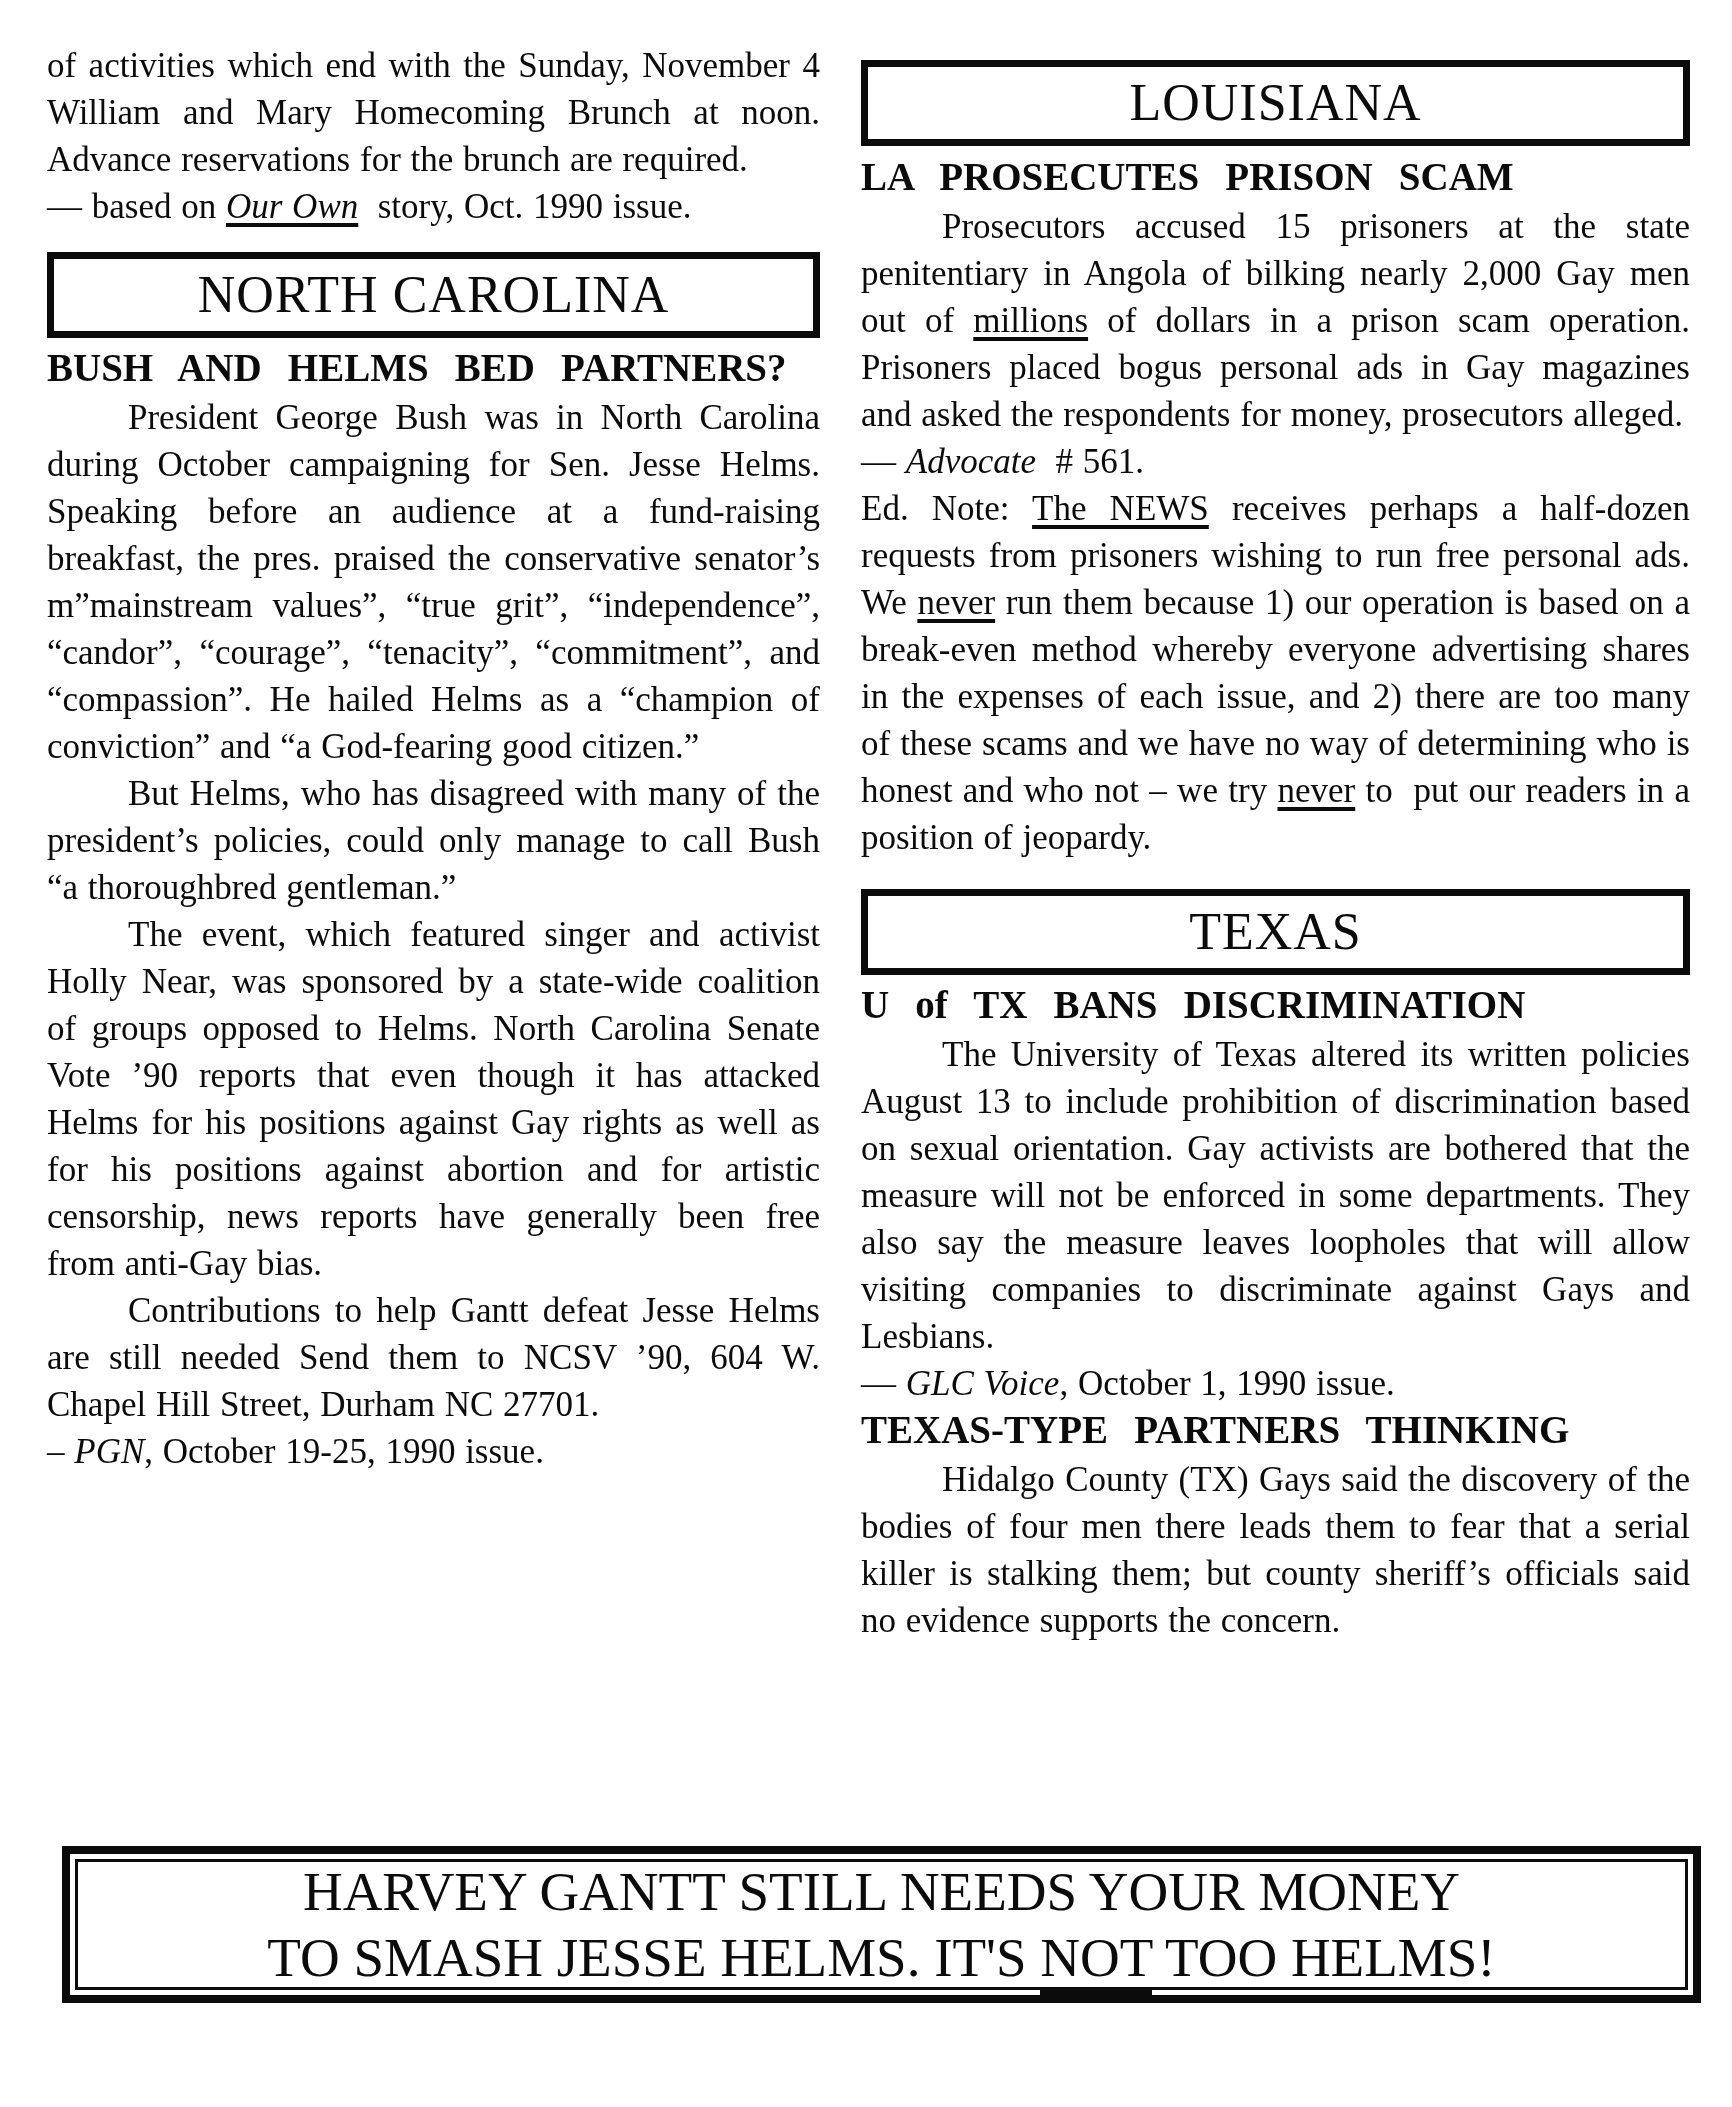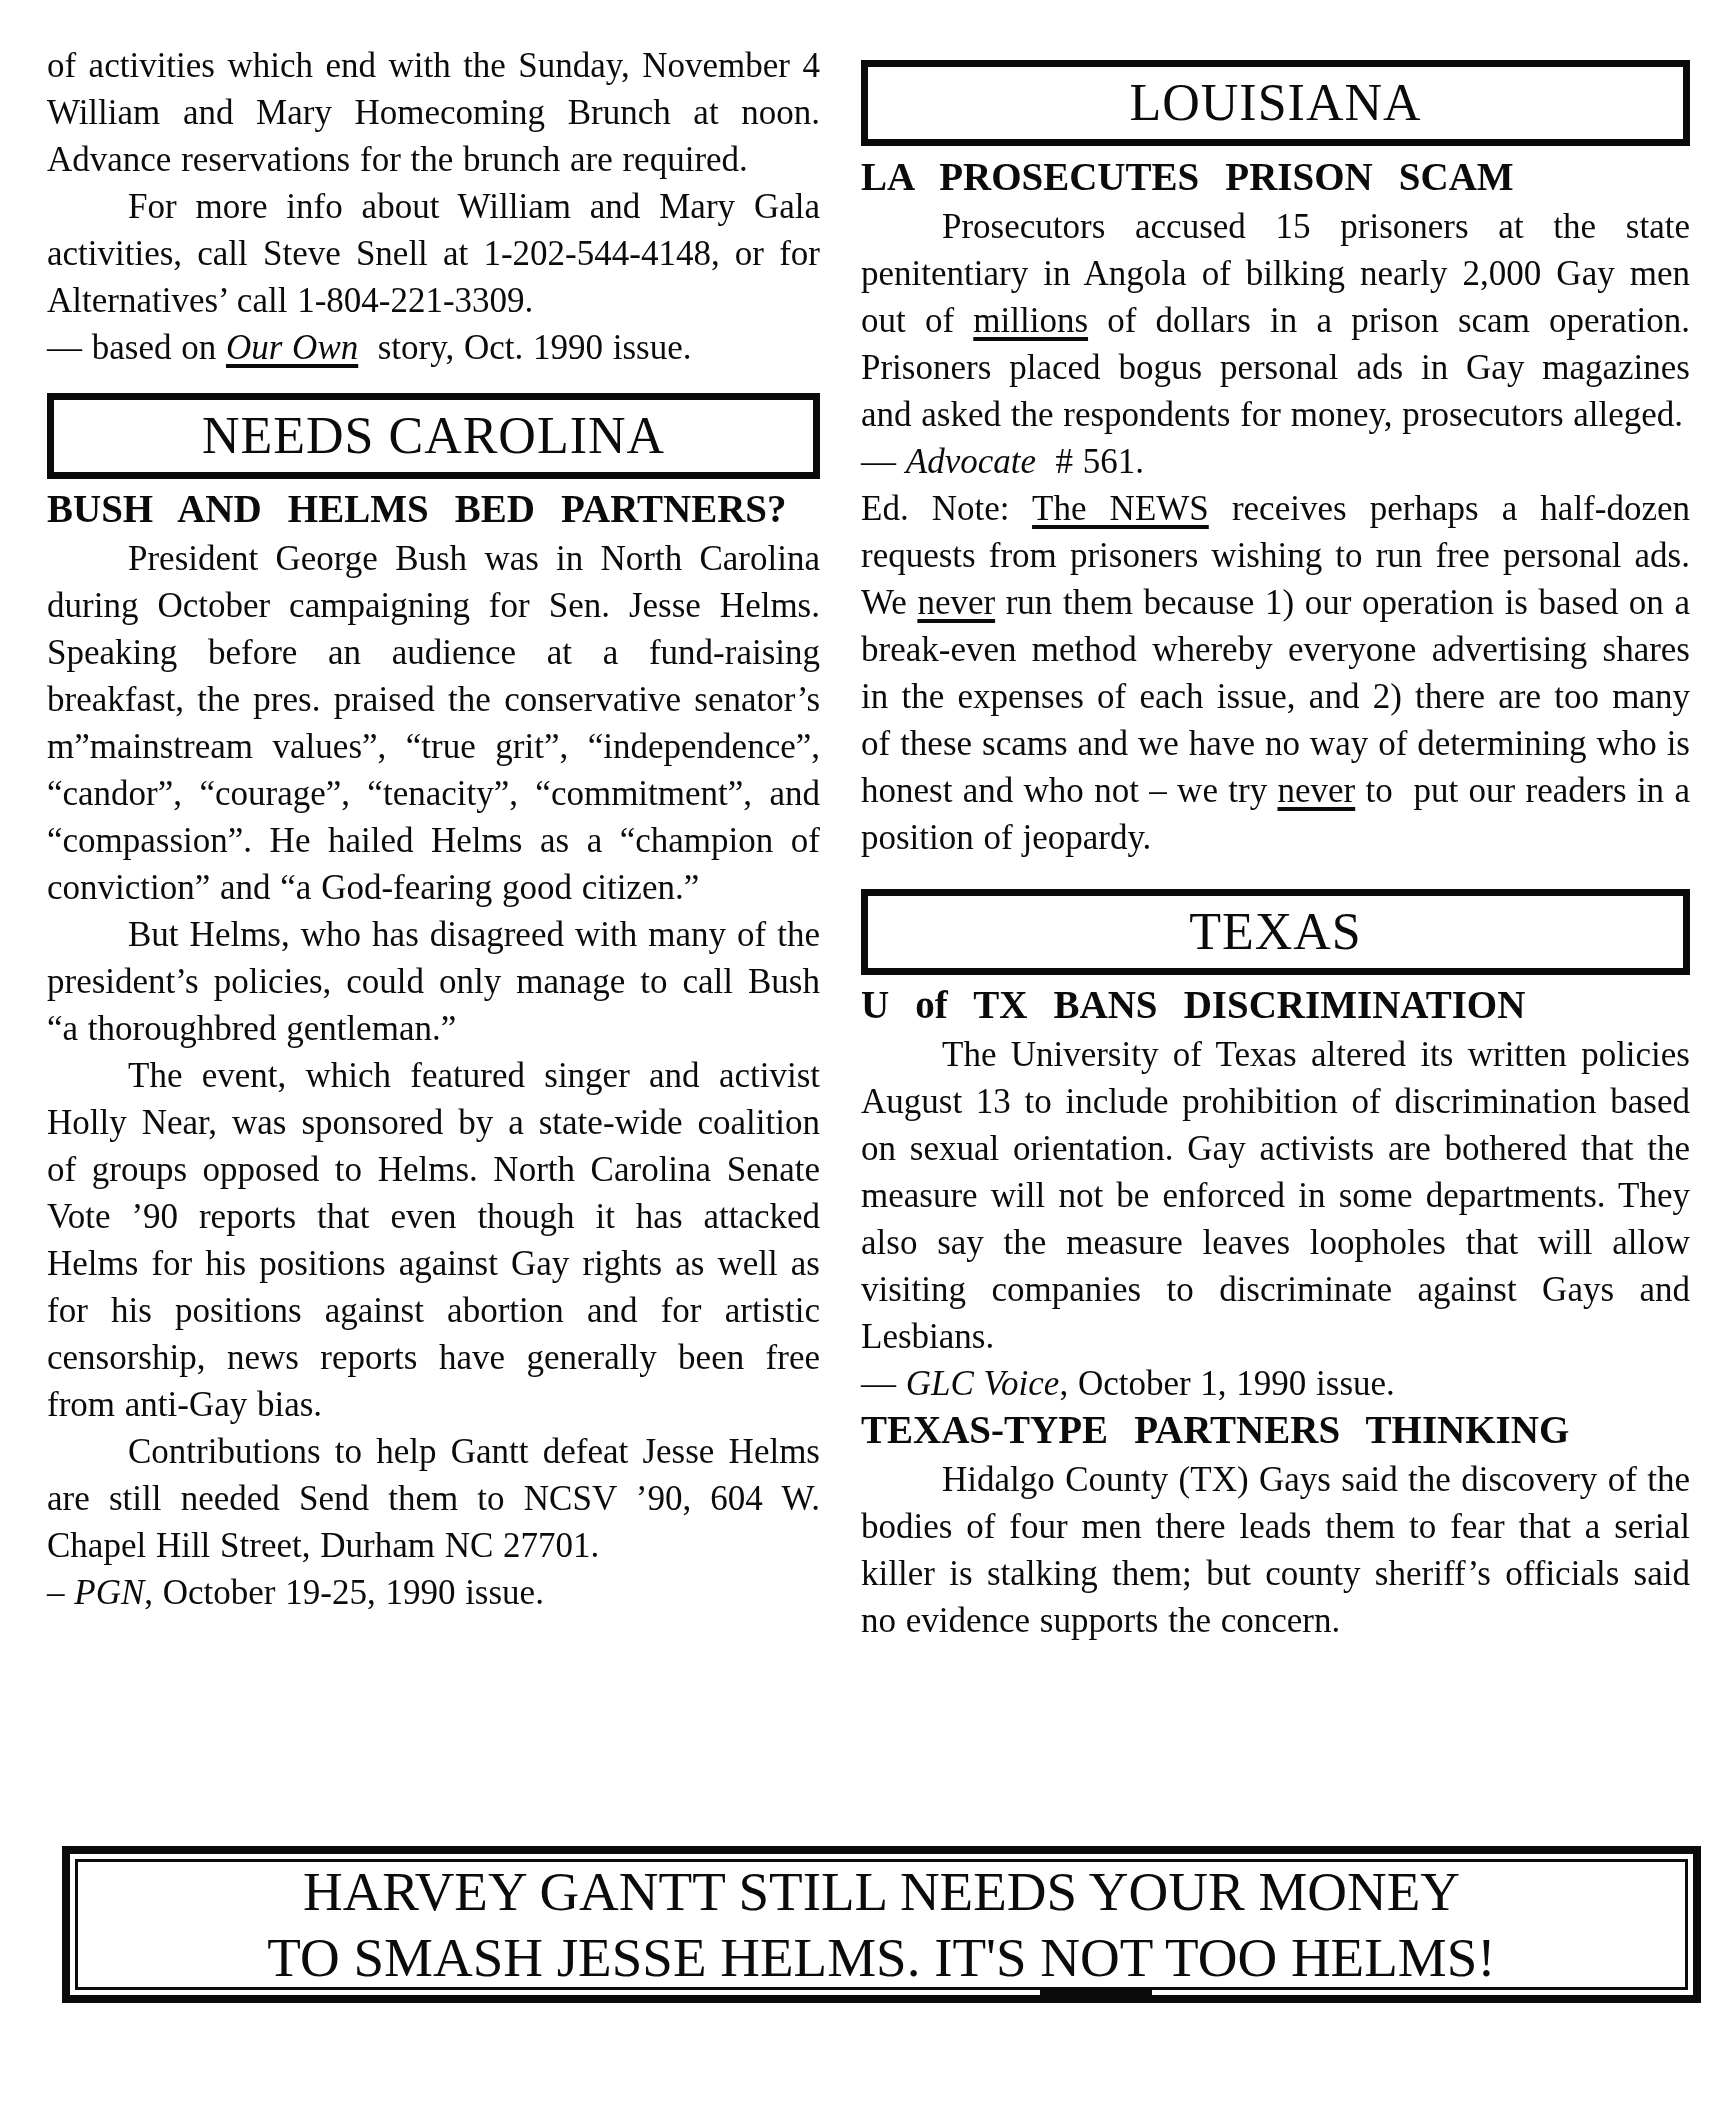--- a/index.html
+++ b/index.html
@@ -80,25 +80,24 @@
   .s-i  { font-style: italic; }
   .s-u  { text-decoration: underline; text-decoration-thickness: 3.5px; text-underline-offset: 5px; }
   .s-iu { font-style: italic; text-decoration: underline; text-decoration-thickness: 3.5px; text-underline-offset: 5px; }
   .s-ub { border-bottom: 12px solid #0b0b0b; }
 </style>
 </head>
 <body>
 
 <div class="col col-left">
   <p class="body">of activities which end with the Sunday, November 4 William and Mary Homecoming Brunch at noon. Advance reservations for the brunch are required.</p>
-  <p class="body indent">For more info about William and Mary Gala activities, call Steve Snell at 1-202-544-4148, or for Alternatives’ call 1-804-221-3309.</p>
   <p class="attr"><span class="s-p">— based on </span><span class="s-iu">Our Own</span><span class="s-p">&nbsp; story, Oct. 1990 issue.</span></p>
 
   <div class="state-box box-nc">
-    <span class="label">NEEDS CAROLINA</span>
+    <span class="label">NORTH CAROLINA</span>
   </div>
 
   <h2 class="subhead">BUSH AND HELMS BED PARTNERS?</h2>
   <p class="body indent">President George Bush was in North Carolina during October campaigning for Sen. Jesse Helms. Speaking before an audience at a fund-raising breakfast, the pres. praised the conservative senator’s m”mainstream values”, “true grit”, “independence”, “candor”, “courage”, “tenacity”, “commitment”, and “compassion”. He hailed Helms as a “champion of conviction” and “a God-fearing good citizen.”</p>
   <p class="body indent">But Helms, who has disagreed with many of the president’s policies, could only manage to call Bush “a thoroughbred gentleman.”</p>
   <p class="body indent">The event, which featured singer and activist Holly Near, was sponsored by a state-wide coalition of groups opposed to Helms. North Carolina Senate Vote ’90 reports that even though it has attacked Helms for his positions against Gay rights as well as for his positions against abortion and for artistic censorship, news reports have generally been free from anti-Gay bias.</p>
   <p class="body indent">Contributions to help Gantt defeat Jesse Helms are still needed Send them to NCSV ’90, 604 W. Chapel Hill Street, Durham NC 27701.</p>
   <p class="attr"><span class="s-p">– </span><span class="s-i">PGN</span><span class="s-p">, October 19-25, 1990 issue.</span></p>
 </div>
 

